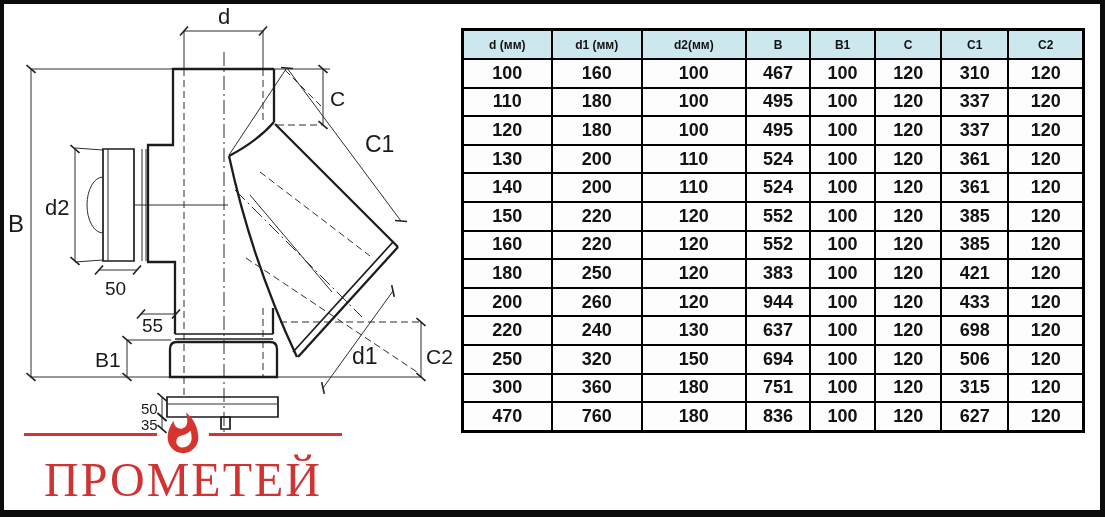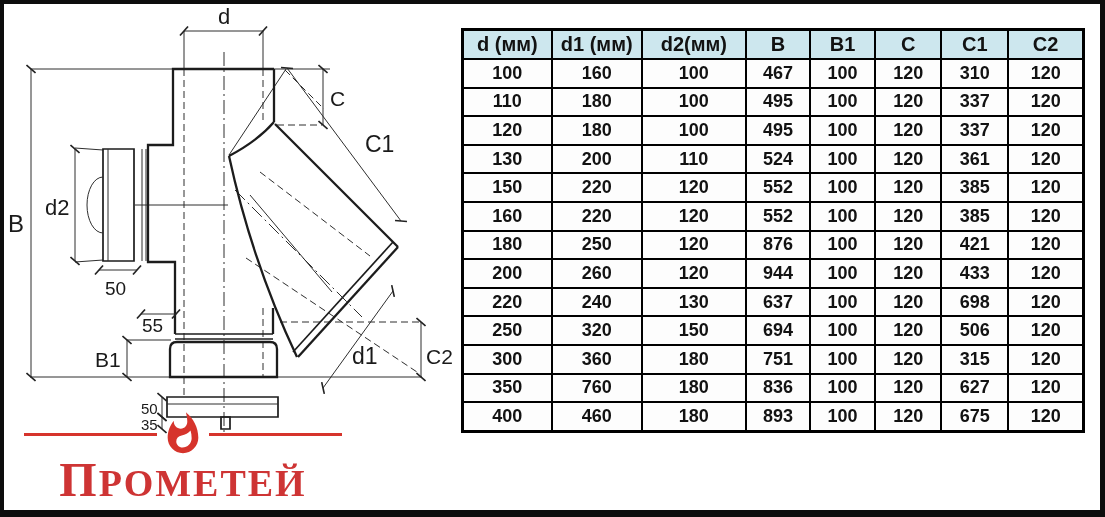--- a/index.html
+++ b/index.html
@@ -23,30 +23,30 @@
   
   .spec-table{
     position:absolute;left:461px;top:28px;width:624px;
     border-collapse:collapse;table-layout:fixed;background:#fdfdfd;
     border:3px solid #000;
   }
   .spec-table th,.spec-table td{
     border:2px solid #000;text-align:center;vertical-align:middle;
     font-weight:bold;color:#121212;padding:0;overflow:hidden;white-space:nowrap;
   }
-  .spec-table th{background:#cde7ee;height:27px;font-size:20px;margin-left:20px;}
+  .spec-table th{background:#cde7ee;height:27px;font-size:12px;margin-left:20px;}
   .spec-table td{height:26.6px;font-size:18px;}
   
   .logo{position:absolute;left:24px;top:412px;width:318px;z-index:5;}
   .logo-top{display:flex;align-items:center;height:44px;}
   .logo-line{flex:1;height:3px;background:#d6342c;}
   .flame-wrap{width:52px;display:flex;justify-content:center;}
   .logo-text{
-    font-family:"Liberation Serif",serif;font-weight:bold;color:#ce3434;
-    font-size:38px;letter-spacing:2px;text-transform:uppercase;
+    font-family:"Liberation Serif",serif;font-weight:normal;color:#ce3434;
+    font-size:48px;letter-spacing:2px;text-transform:uppercase;
     text-align:center;line-height:1.08;margin-top:-2px;
   }
   .logo-text::first-letter{font-size:48px;}
 </style>
 </head>
 <body>
 
 <div class="frame"></div>
 
 <svg class="drawing" width="455" height="517" viewBox="0 0 455 517">
@@ -197,20 +197,30 @@
         <td>130</td>
         <td>200</td>
         <td>110</td>
         <td>524</td>
         <td>100</td>
         <td>120</td>
         <td>361</td>
         <td>120</td>
       </tr>
       <tr>
+        <td>140</td>
+        <td>200</td>
+        <td>110</td>
+        <td>524</td>
+        <td>100</td>
+        <td>120</td>
+        <td>361</td>
+        <td>120</td>
+      </tr>
+      <tr>
         <td>150</td>
         <td>220</td>
         <td>120</td>
         <td>552</td>
         <td>100</td>
         <td>120</td>
         <td>385</td>
         <td>120</td>
       </tr>
       <tr>
@@ -220,21 +230,21 @@
         <td>552</td>
         <td>100</td>
         <td>120</td>
         <td>385</td>
         <td>120</td>
       </tr>
       <tr>
         <td>180</td>
         <td>250</td>
         <td>120</td>
-        <td>876</td>
+        <td>383</td>
         <td>100</td>
         <td>120</td>
         <td>421</td>
         <td>120</td>
       </tr>
       <tr>
         <td>200</td>
         <td>260</td>
         <td>120</td>
         <td>944</td>
@@ -267,37 +277,27 @@
         <td>300</td>
         <td>360</td>
         <td>180</td>
         <td>751</td>
         <td>100</td>
         <td>120</td>
         <td>315</td>
         <td>120</td>
       </tr>
       <tr>
-        <td>350</td>
+        <td>470</td>
         <td>760</td>
         <td>180</td>
         <td>836</td>
         <td>100</td>
         <td>120</td>
         <td>627</td>
-        <td>120</td>
-      </tr>
-      <tr>
-        <td>400</td>
-        <td>460</td>
-        <td>180</td>
-        <td>893</td>
-        <td>100</td>
-        <td>120</td>
-        <td>675</td>
         <td>120</td>
       </tr>
     </tbody>
 </table>
 
 <div class="logo">
   <div class="logo-top">
     <div class="logo-line"></div>
     <div class="flame-wrap">
       <svg width="46" height="46" viewBox="0 0 24 24">

